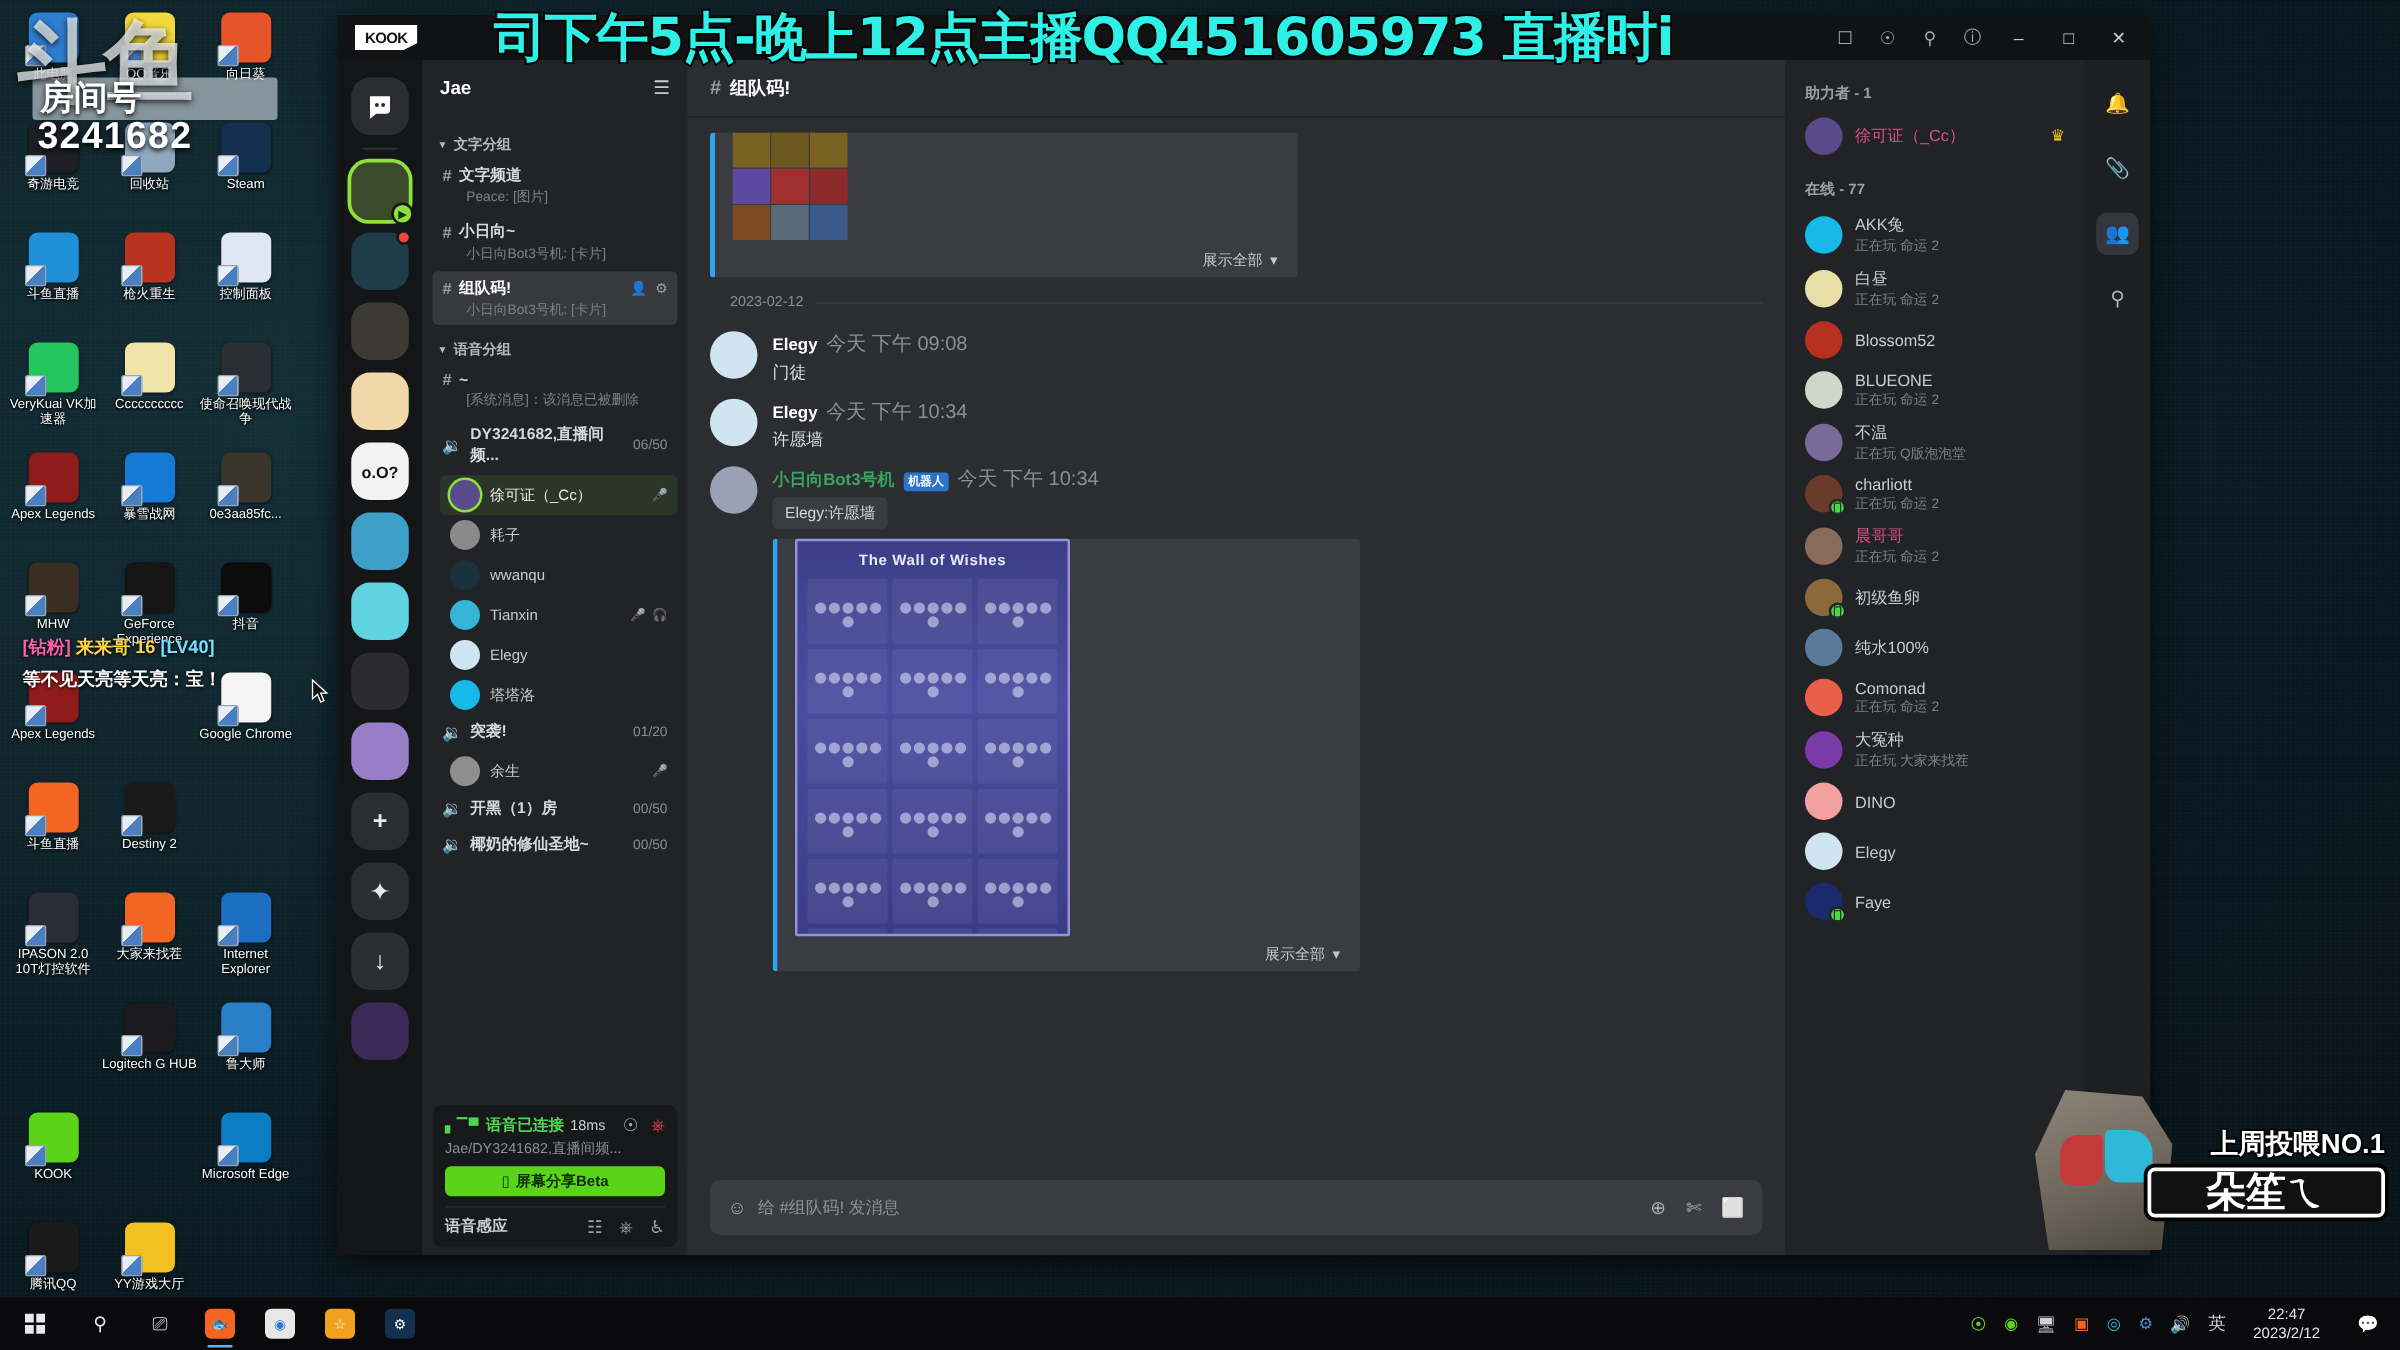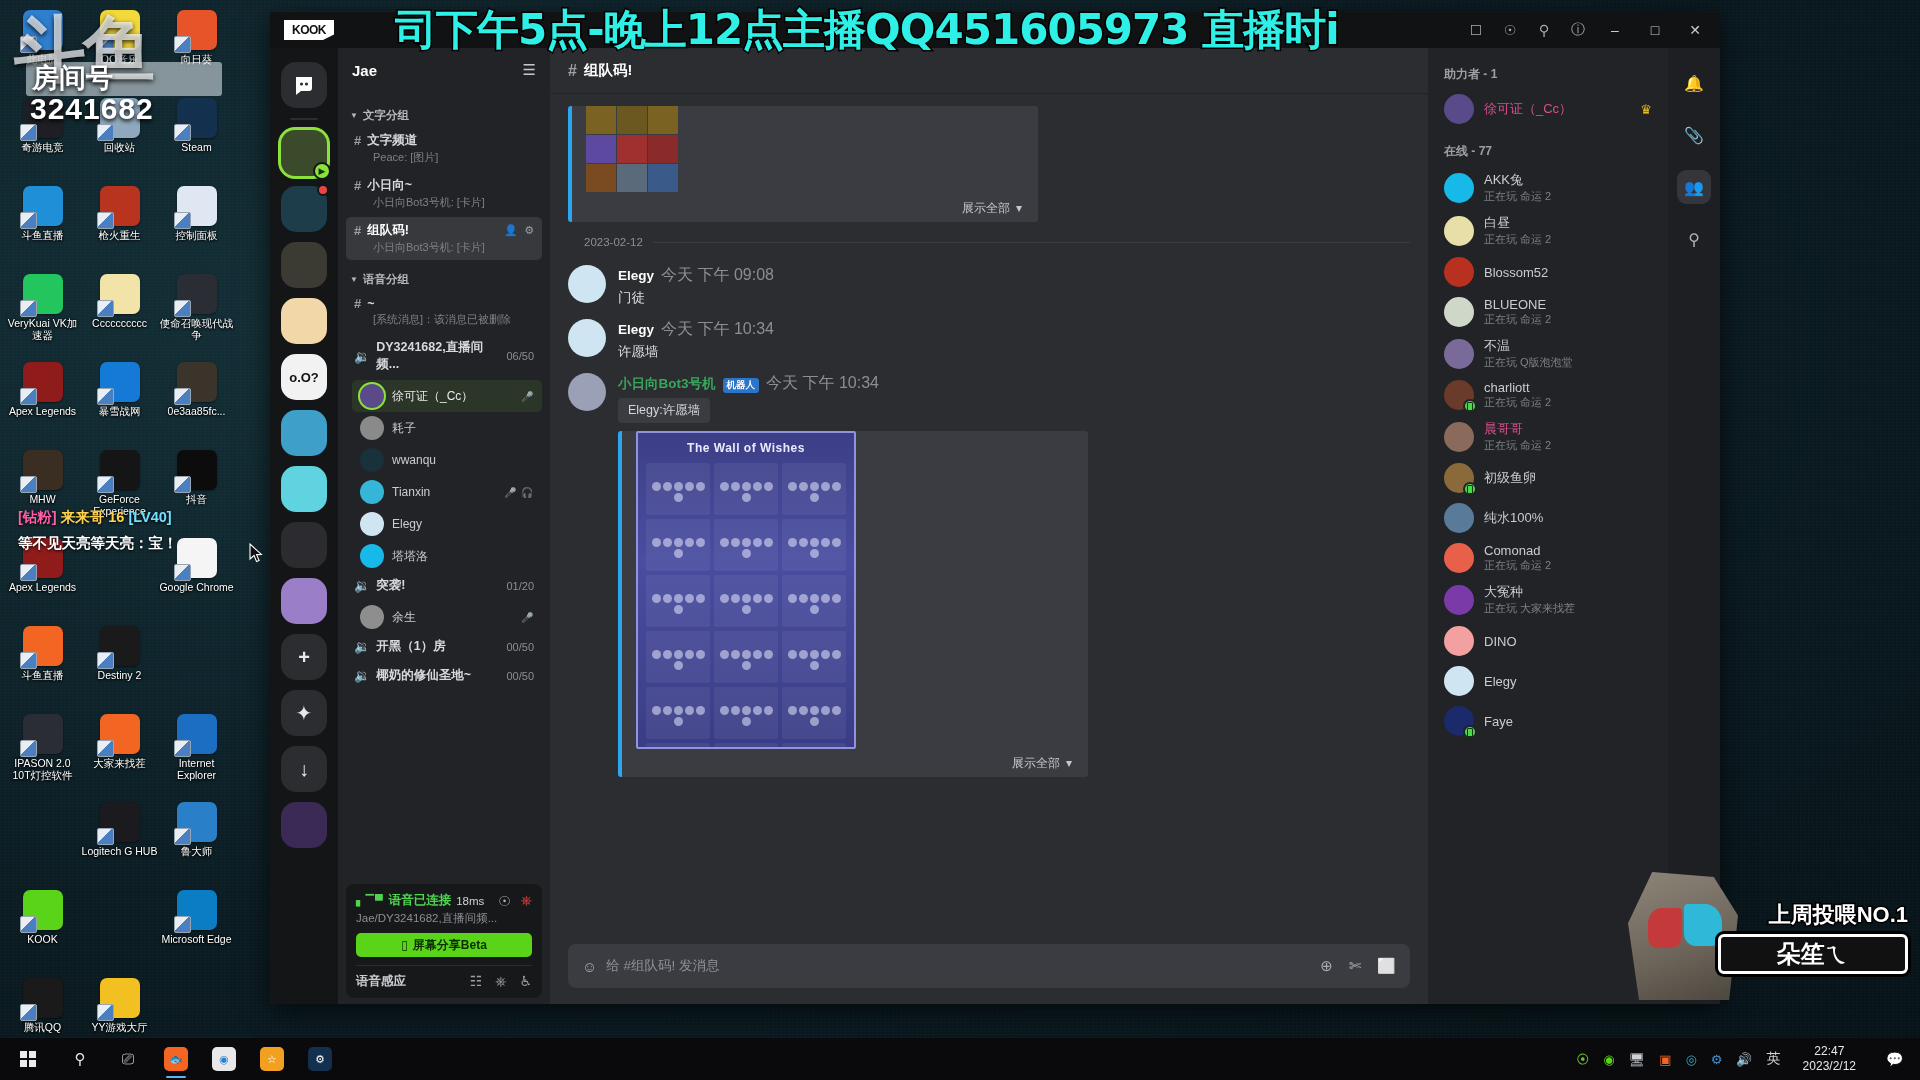--- a/index.html
+++ b/index.html
@@ -316,21 +316,21 @@
   #oc-banner {
     position:absolute; right:0; bottom: 26px; width: 190px;
   }
   #oc-line1 {
     color:#fff; font-size:22px; font-weight:900; -webkit-text-stroke: 3px #000;
     paint-order: stroke fill; letter-spacing: 0px; white-space:nowrap; text-align:right;
   }
   #oc-line2 {
     margin-top:4px; height: 40px; border: 3px solid #fff; border-radius: 6px;
     background:#111; display:flex; align-items:center; justify-content:center;
-    color:#fff; font-size:24px; font-weight:900; box-shadow: 0 0 0 3px #000;
+    color:#fff; font-size:32px; font-weight:900; box-shadow: 0 0 0 3px #000;
   }
 
   
   #taskbar {
     position:absolute; left:0; bottom:0; width:1920px; height:42px;
     background:#0a0a0c; display:flex; align-items:center; z-index:80;
   }
   #tb-start { width:56px; height:42px; display:flex; align-items:center; justify-content:center; cursor:pointer; }
   .win-logo { width:16px; height:16px; display:grid; grid-template-columns:1fr 1fr;
               grid-template-rows:1fr 1fr; gap:2px; }

